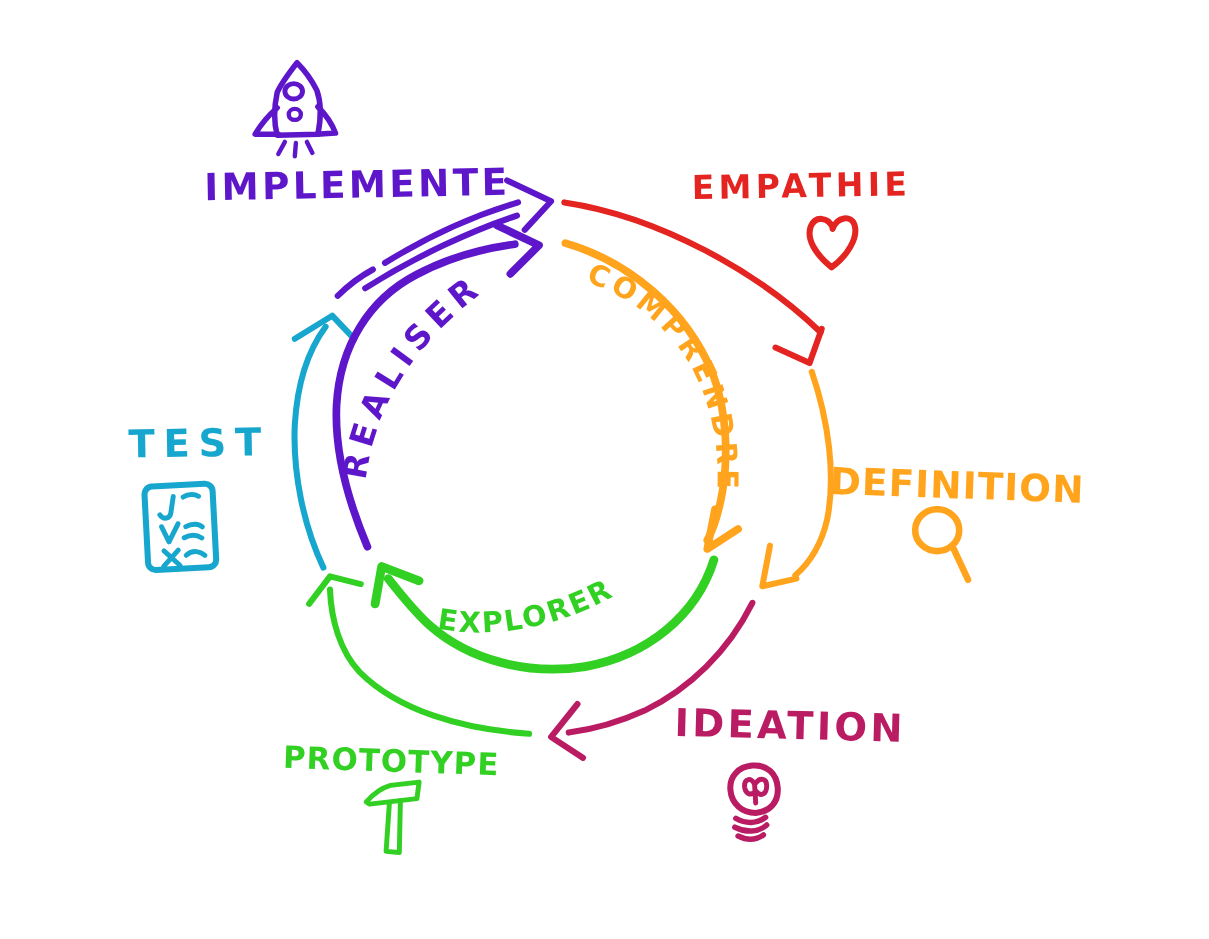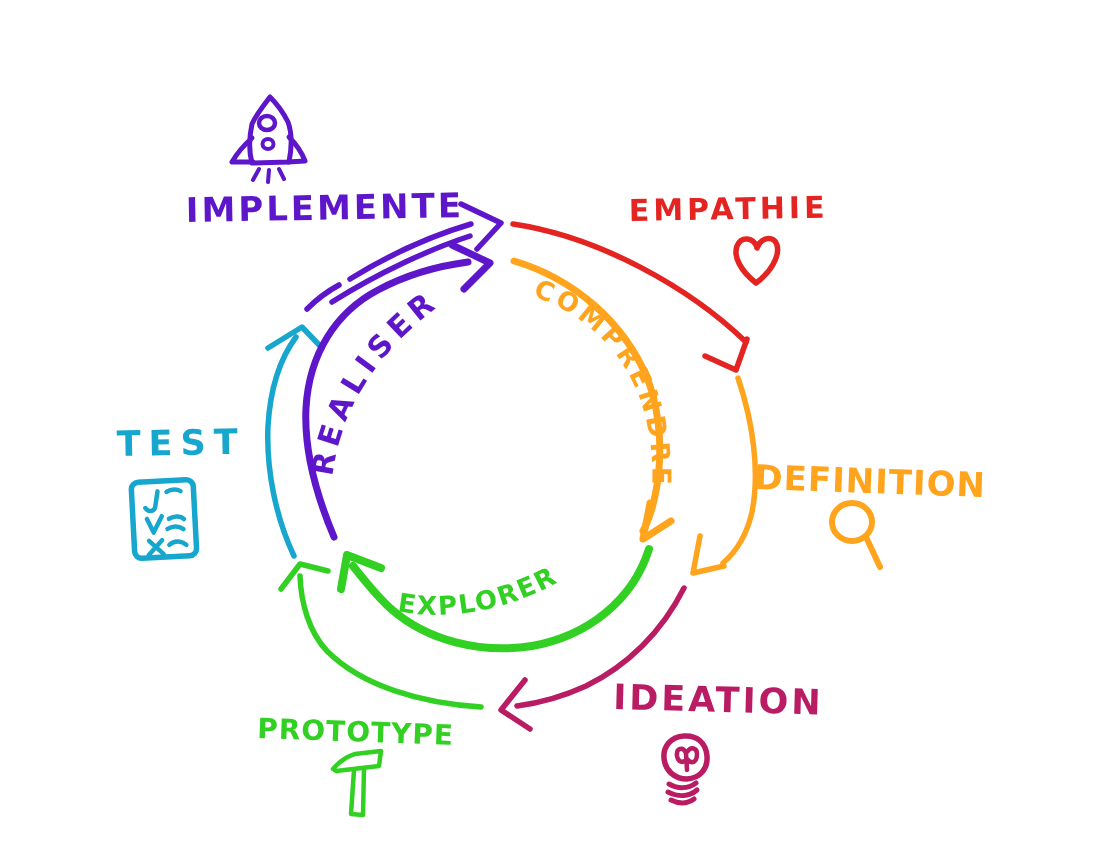--- a/index.html
+++ b/index.html
@@ -3,21 +3,20 @@
 <meta charset="utf-8">
 <style>
   html, body { margin: 0; padding: 0; background: #ffffff; }
   .board {
     position: relative;
     width: 1099px;
     height: 785px;
     background: #ffffff;
     font-family: "DejaVu Sans", "Liberation Sans", sans-serif;
     overflow: hidden;
-    margin-top: 40px;
   }
   svg text {
     font-family: "DejaVu Sans", "Liberation Sans", sans-serif;
     font-weight: bold;
   }
   path, ellipse, rect { fill: none; }
 </style>
 </head>
 <body>
 

